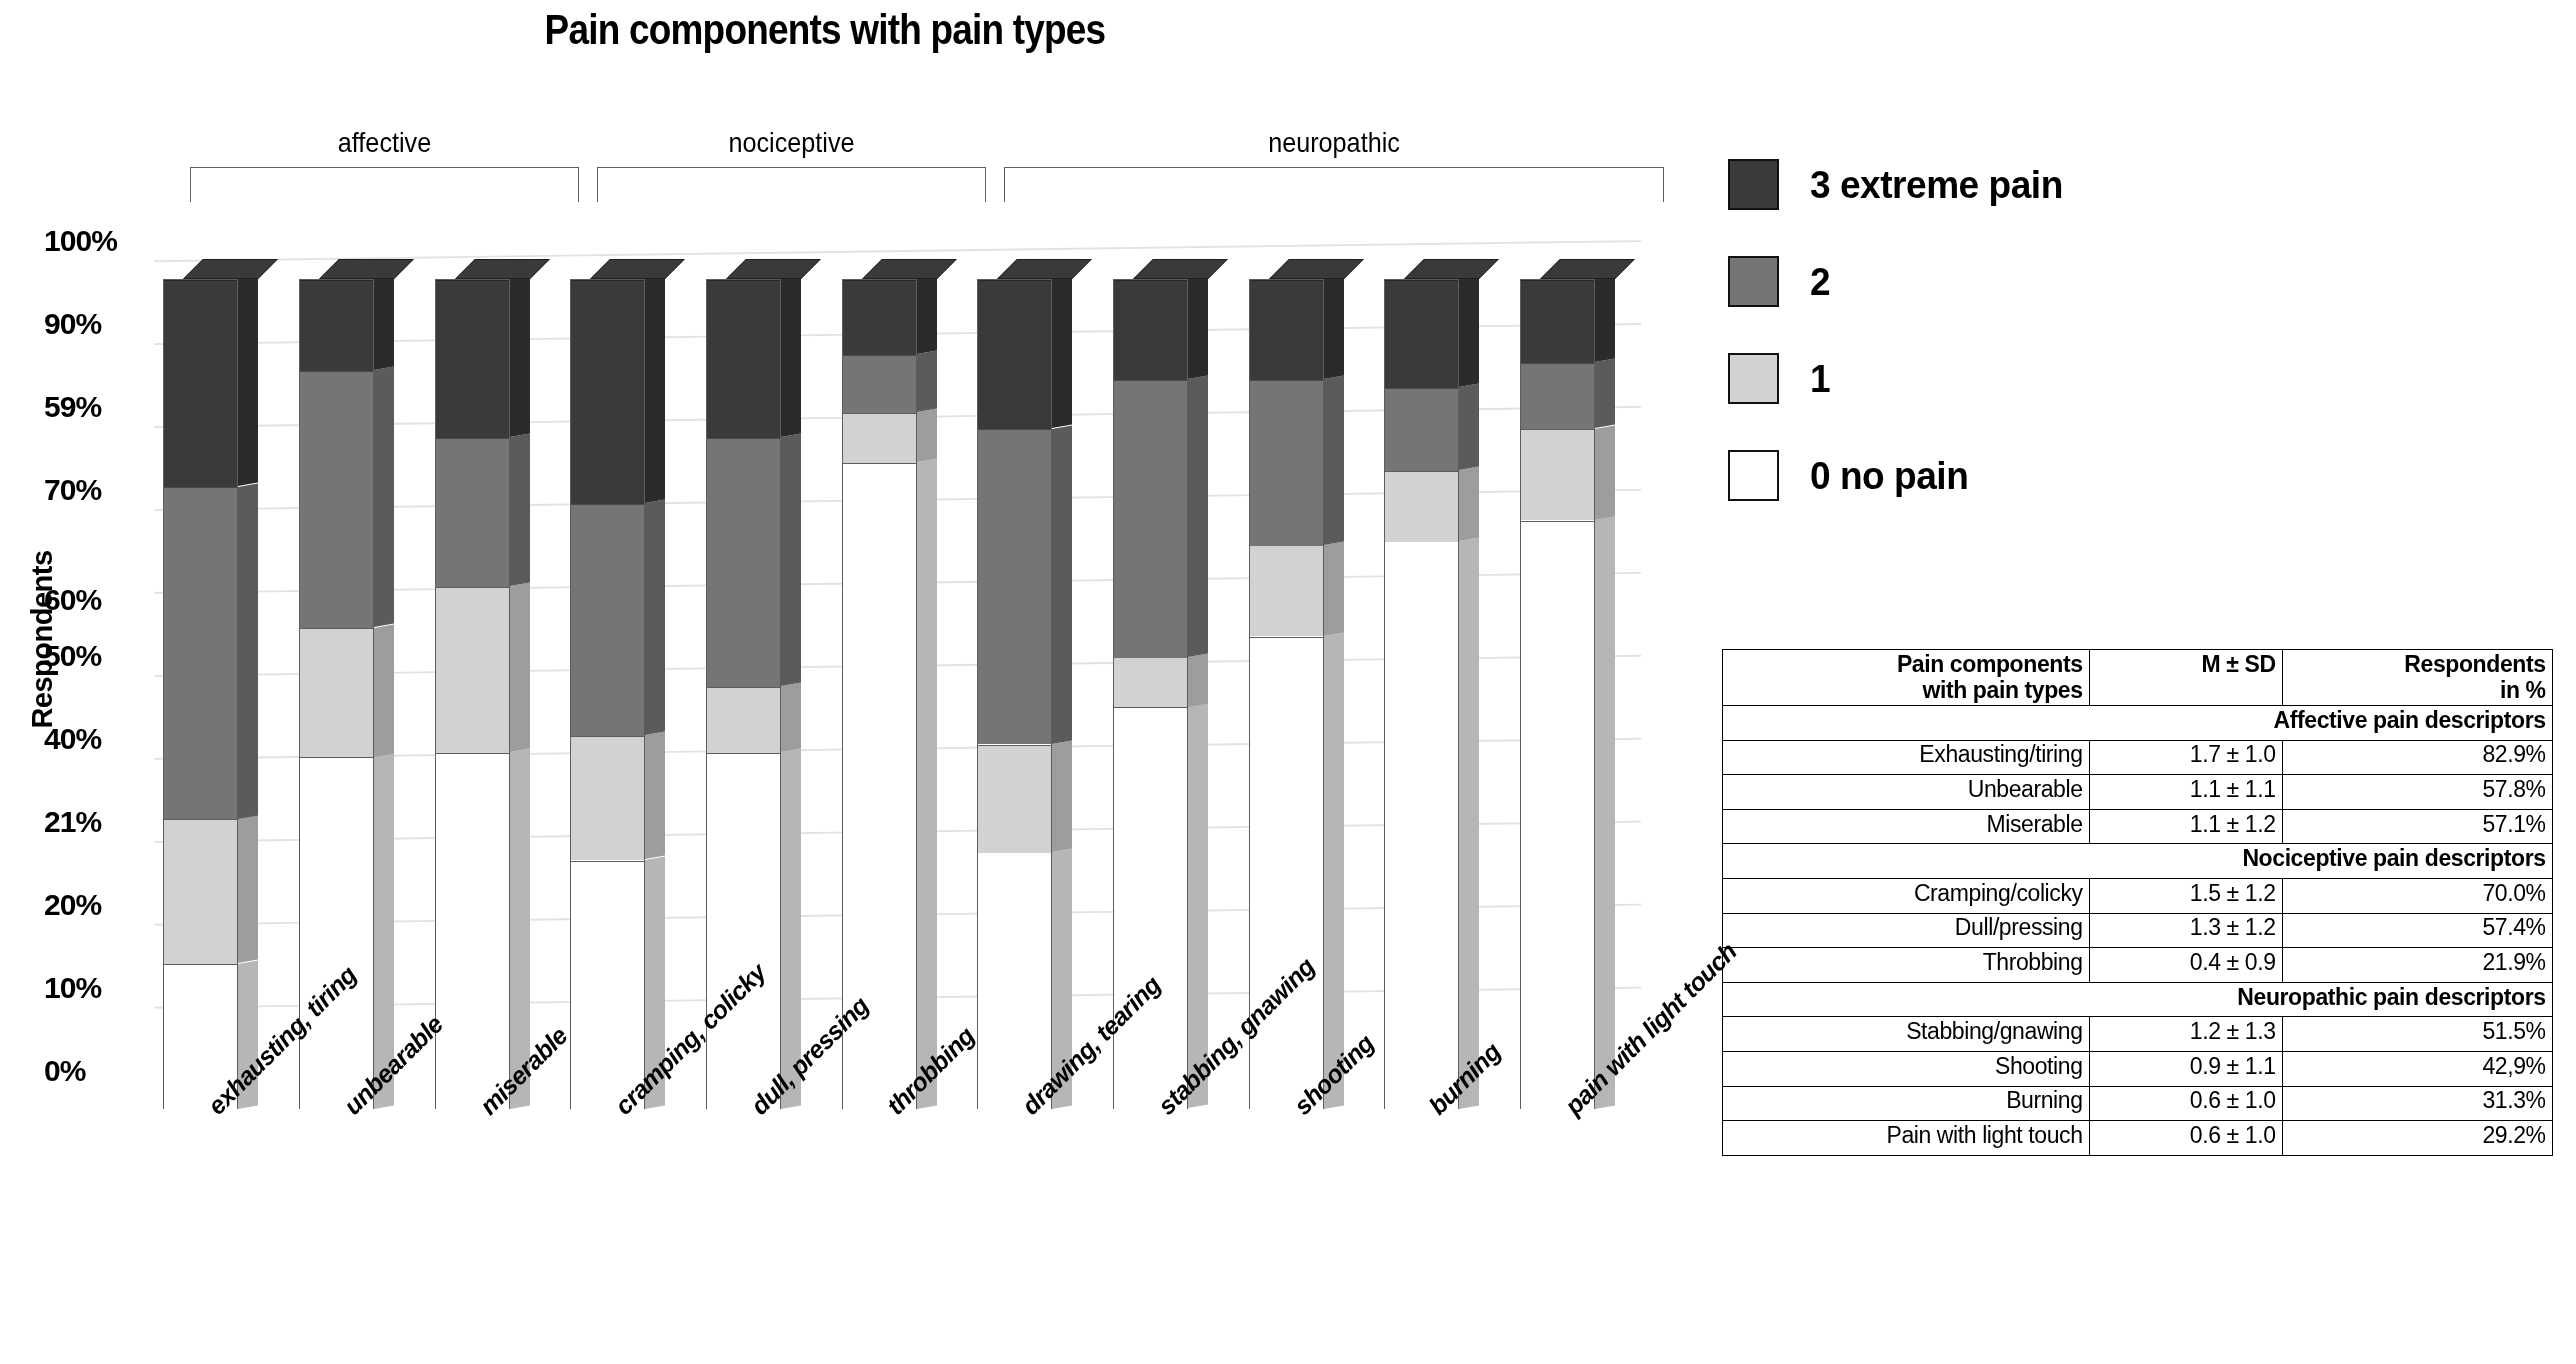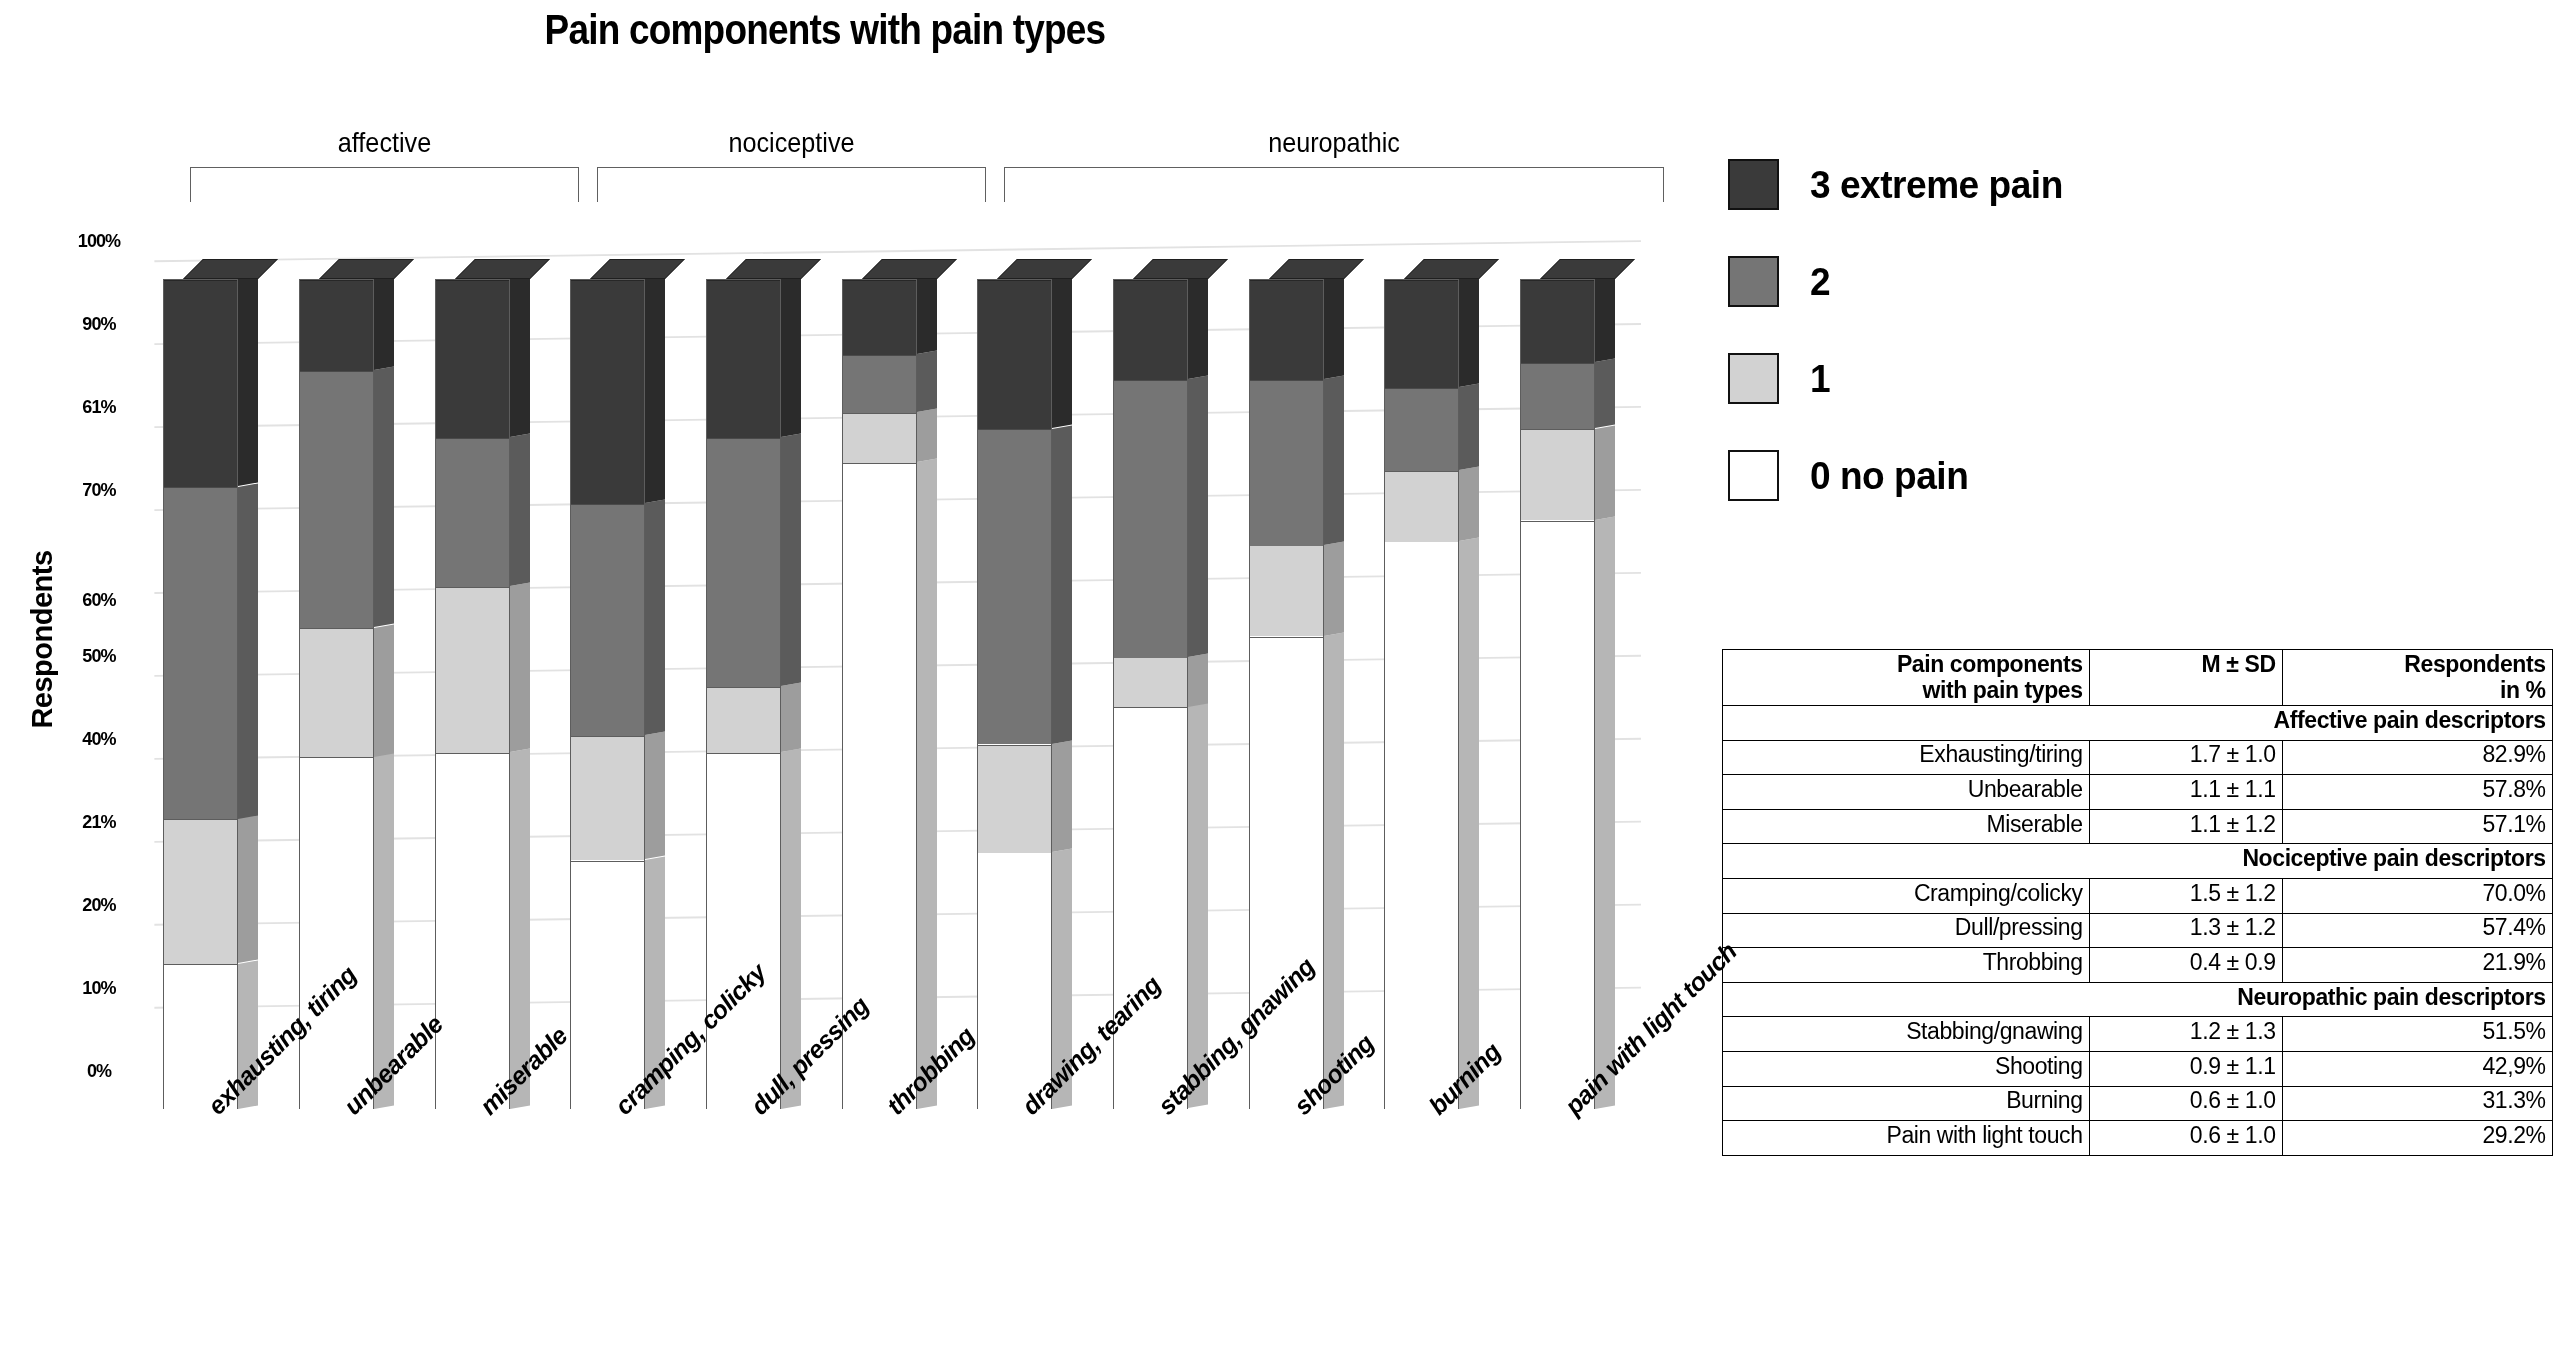--- a/index.html
+++ b/index.html
@@ -28,22 +28,22 @@
   
   #y-axis-title{
     position:absolute;left:-77px;top:513px;width:238px;
     text-align:center;
     font-size:29px;font-weight:bold;
     transform:rotate(-90deg);
     transform-origin:center center;
     letter-spacing:-0.5px;
   }
   .ytick{
-    position:absolute;right:0;width:110px;text-align:center;
-    font-size:18px;font-weight:bold;letter-spacing:-0.9px;
+    position:absolute;right:0;width:110px;text-align:left;
+    font-size:30px;font-weight:bold;letter-spacing:-0.9px;
     transform:translateY(-50%);
   }
   #ytick-wrap{position:absolute;left:0px;top:0;width:154px;height:100%;}
   
   #bars{position:absolute;left:0;top:0;width:100%;height:100%;}
   .bar-col{position:absolute;bottom:0;}
   .bar-front{
     position:absolute;left:0;bottom:0;width:100%;
     border:1.4px solid #5d5d5d;
     box-sizing:border-box;
@@ -119,21 +119,21 @@
 </head>
 <body>
 
 <div id="chart-title">Pain components with pain types</div>
 
 <div id="plot">
   <div id="y-axis-title">Respondents</div>
   <div id="ytick-wrap">
       <div class="ytick" style="top: 131px;">100%</div>
       <div class="ytick" style="top: 214px;">90%</div>
-      <div class="ytick" style="top: 297px;">61%</div>
+      <div class="ytick" style="top: 297px;">59%</div>
       <div class="ytick" style="top: 380px;">70%</div>
       <div class="ytick" style="top: 490px;">60%</div>
       <div class="ytick" style="top: 546px;">50%</div>
       <div class="ytick" style="top: 629px;">40%</div>
       <div class="ytick" style="top: 712px;">21%</div>
       <div class="ytick" style="top: 795px;">20%</div>
       <div class="ytick" style="top: 878px;">10%</div>
       <div class="ytick" style="top: 961px;">0%</div>
     </div>
   <div id="gridlayer">

